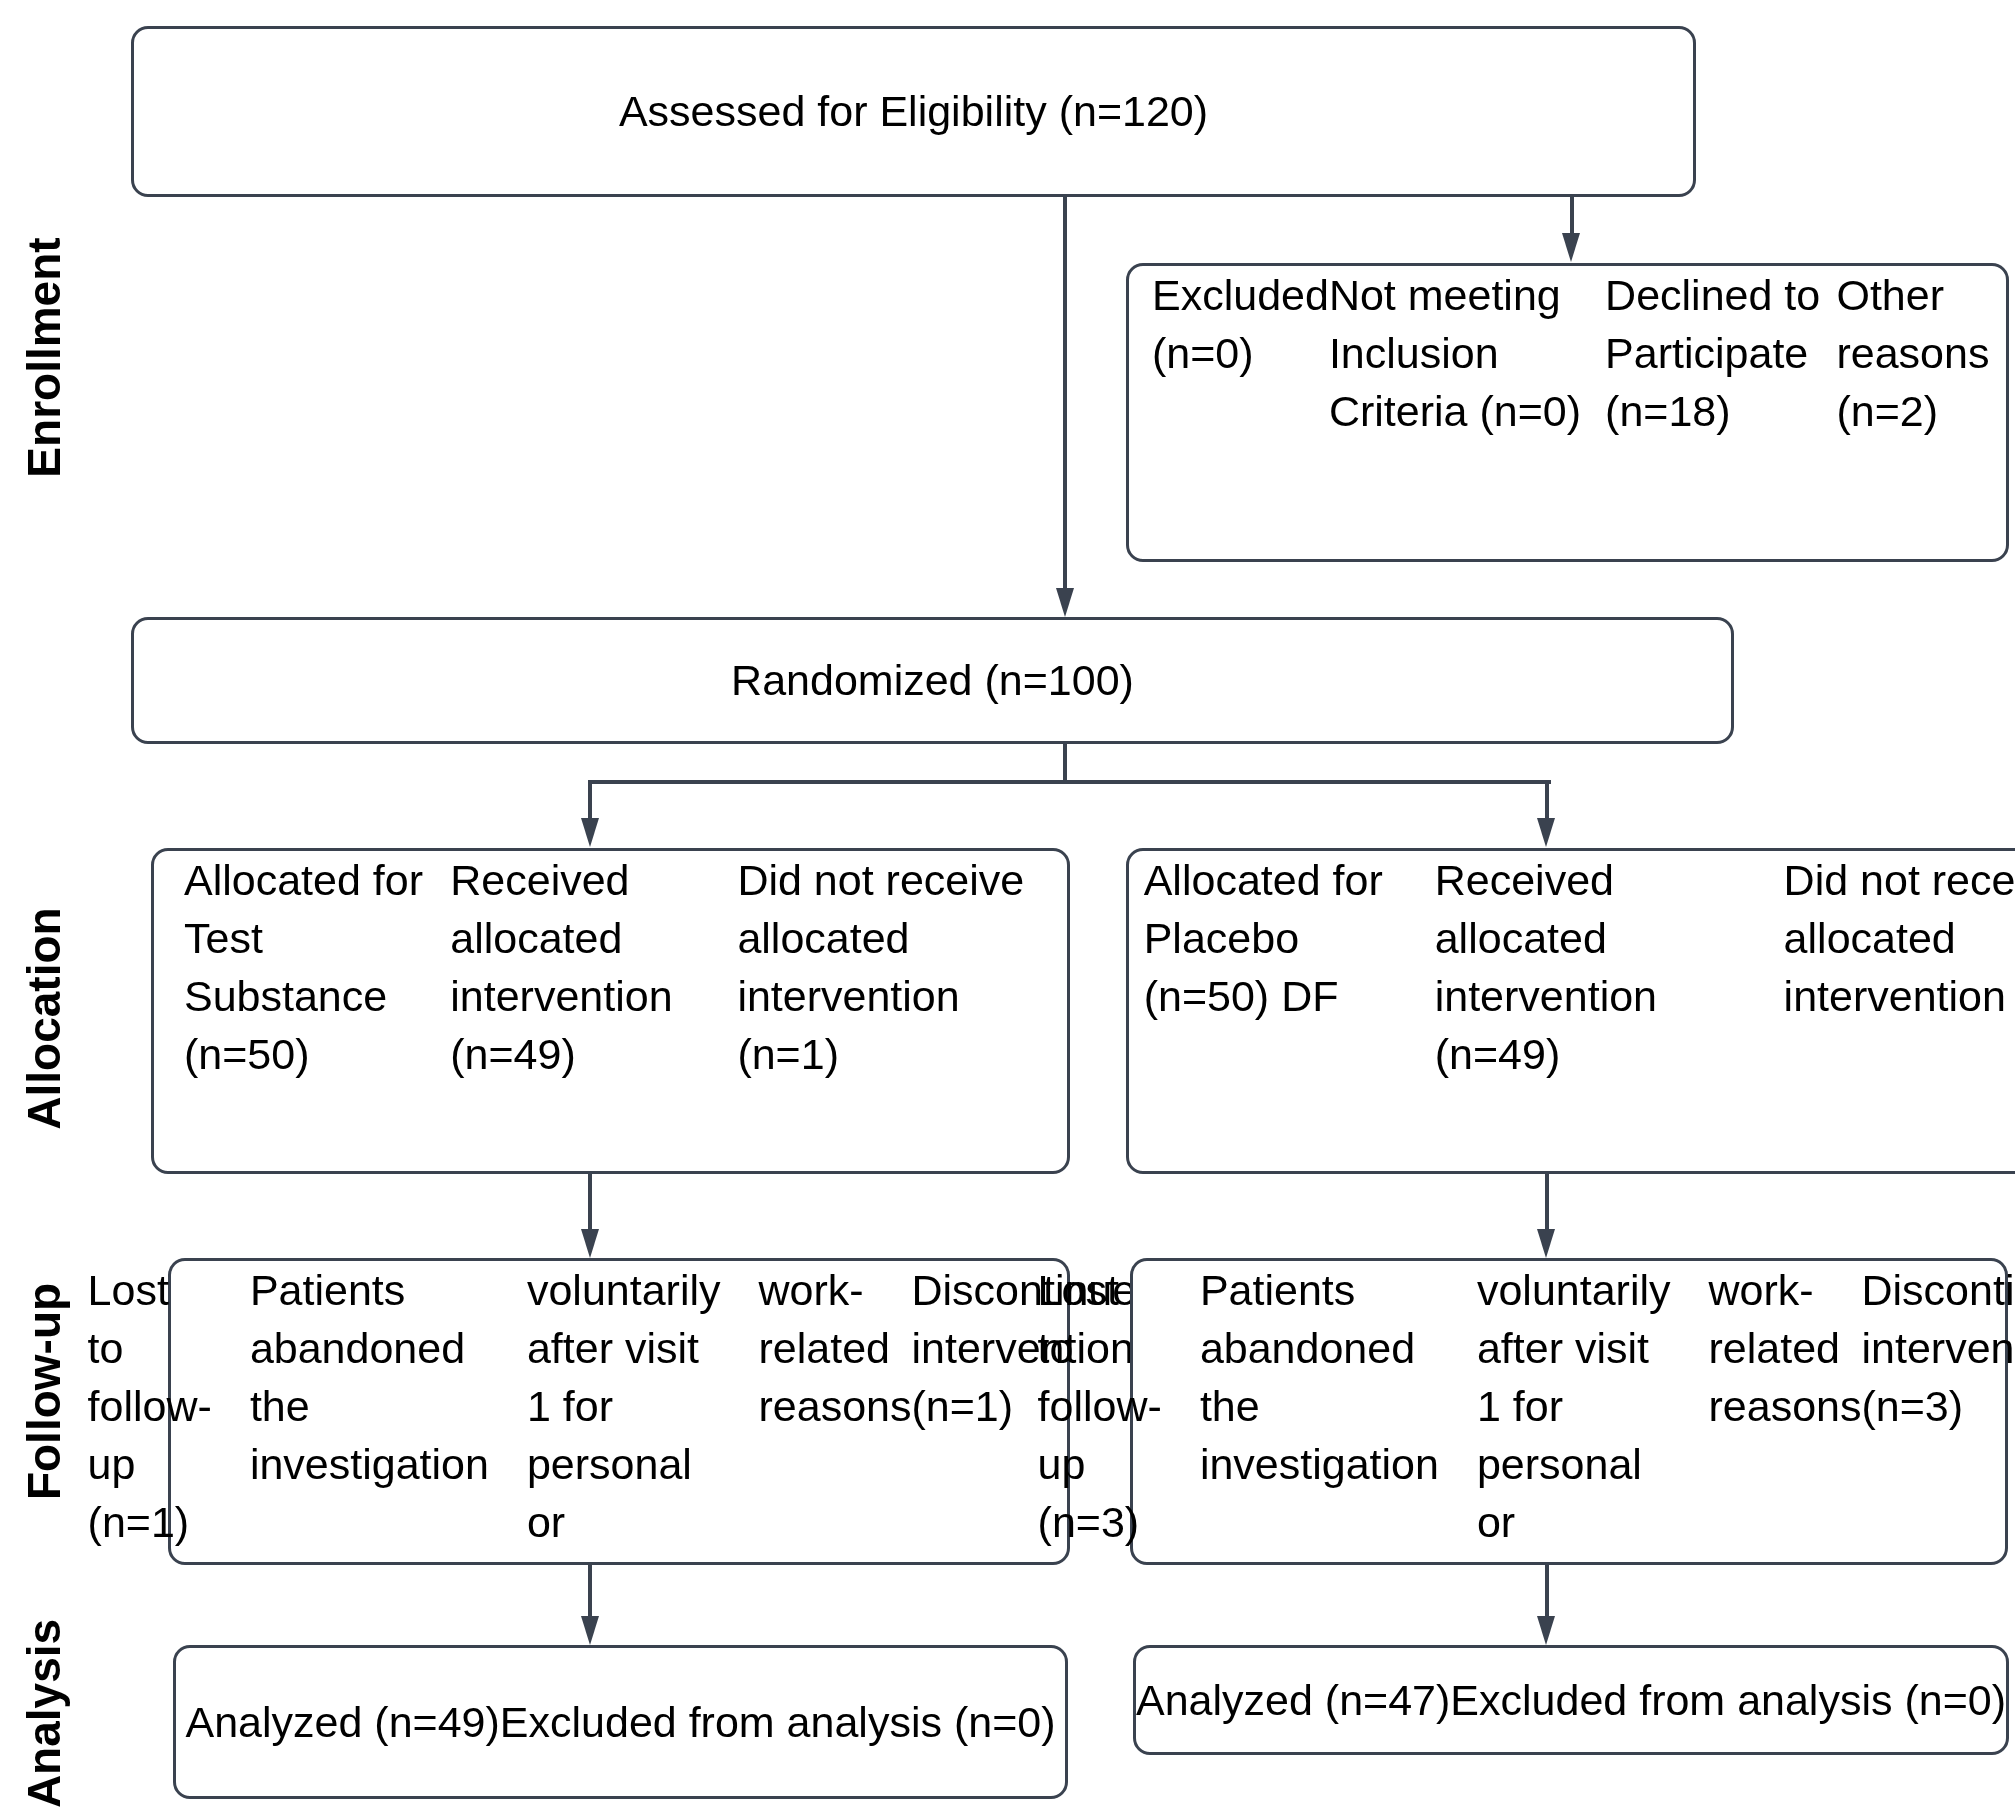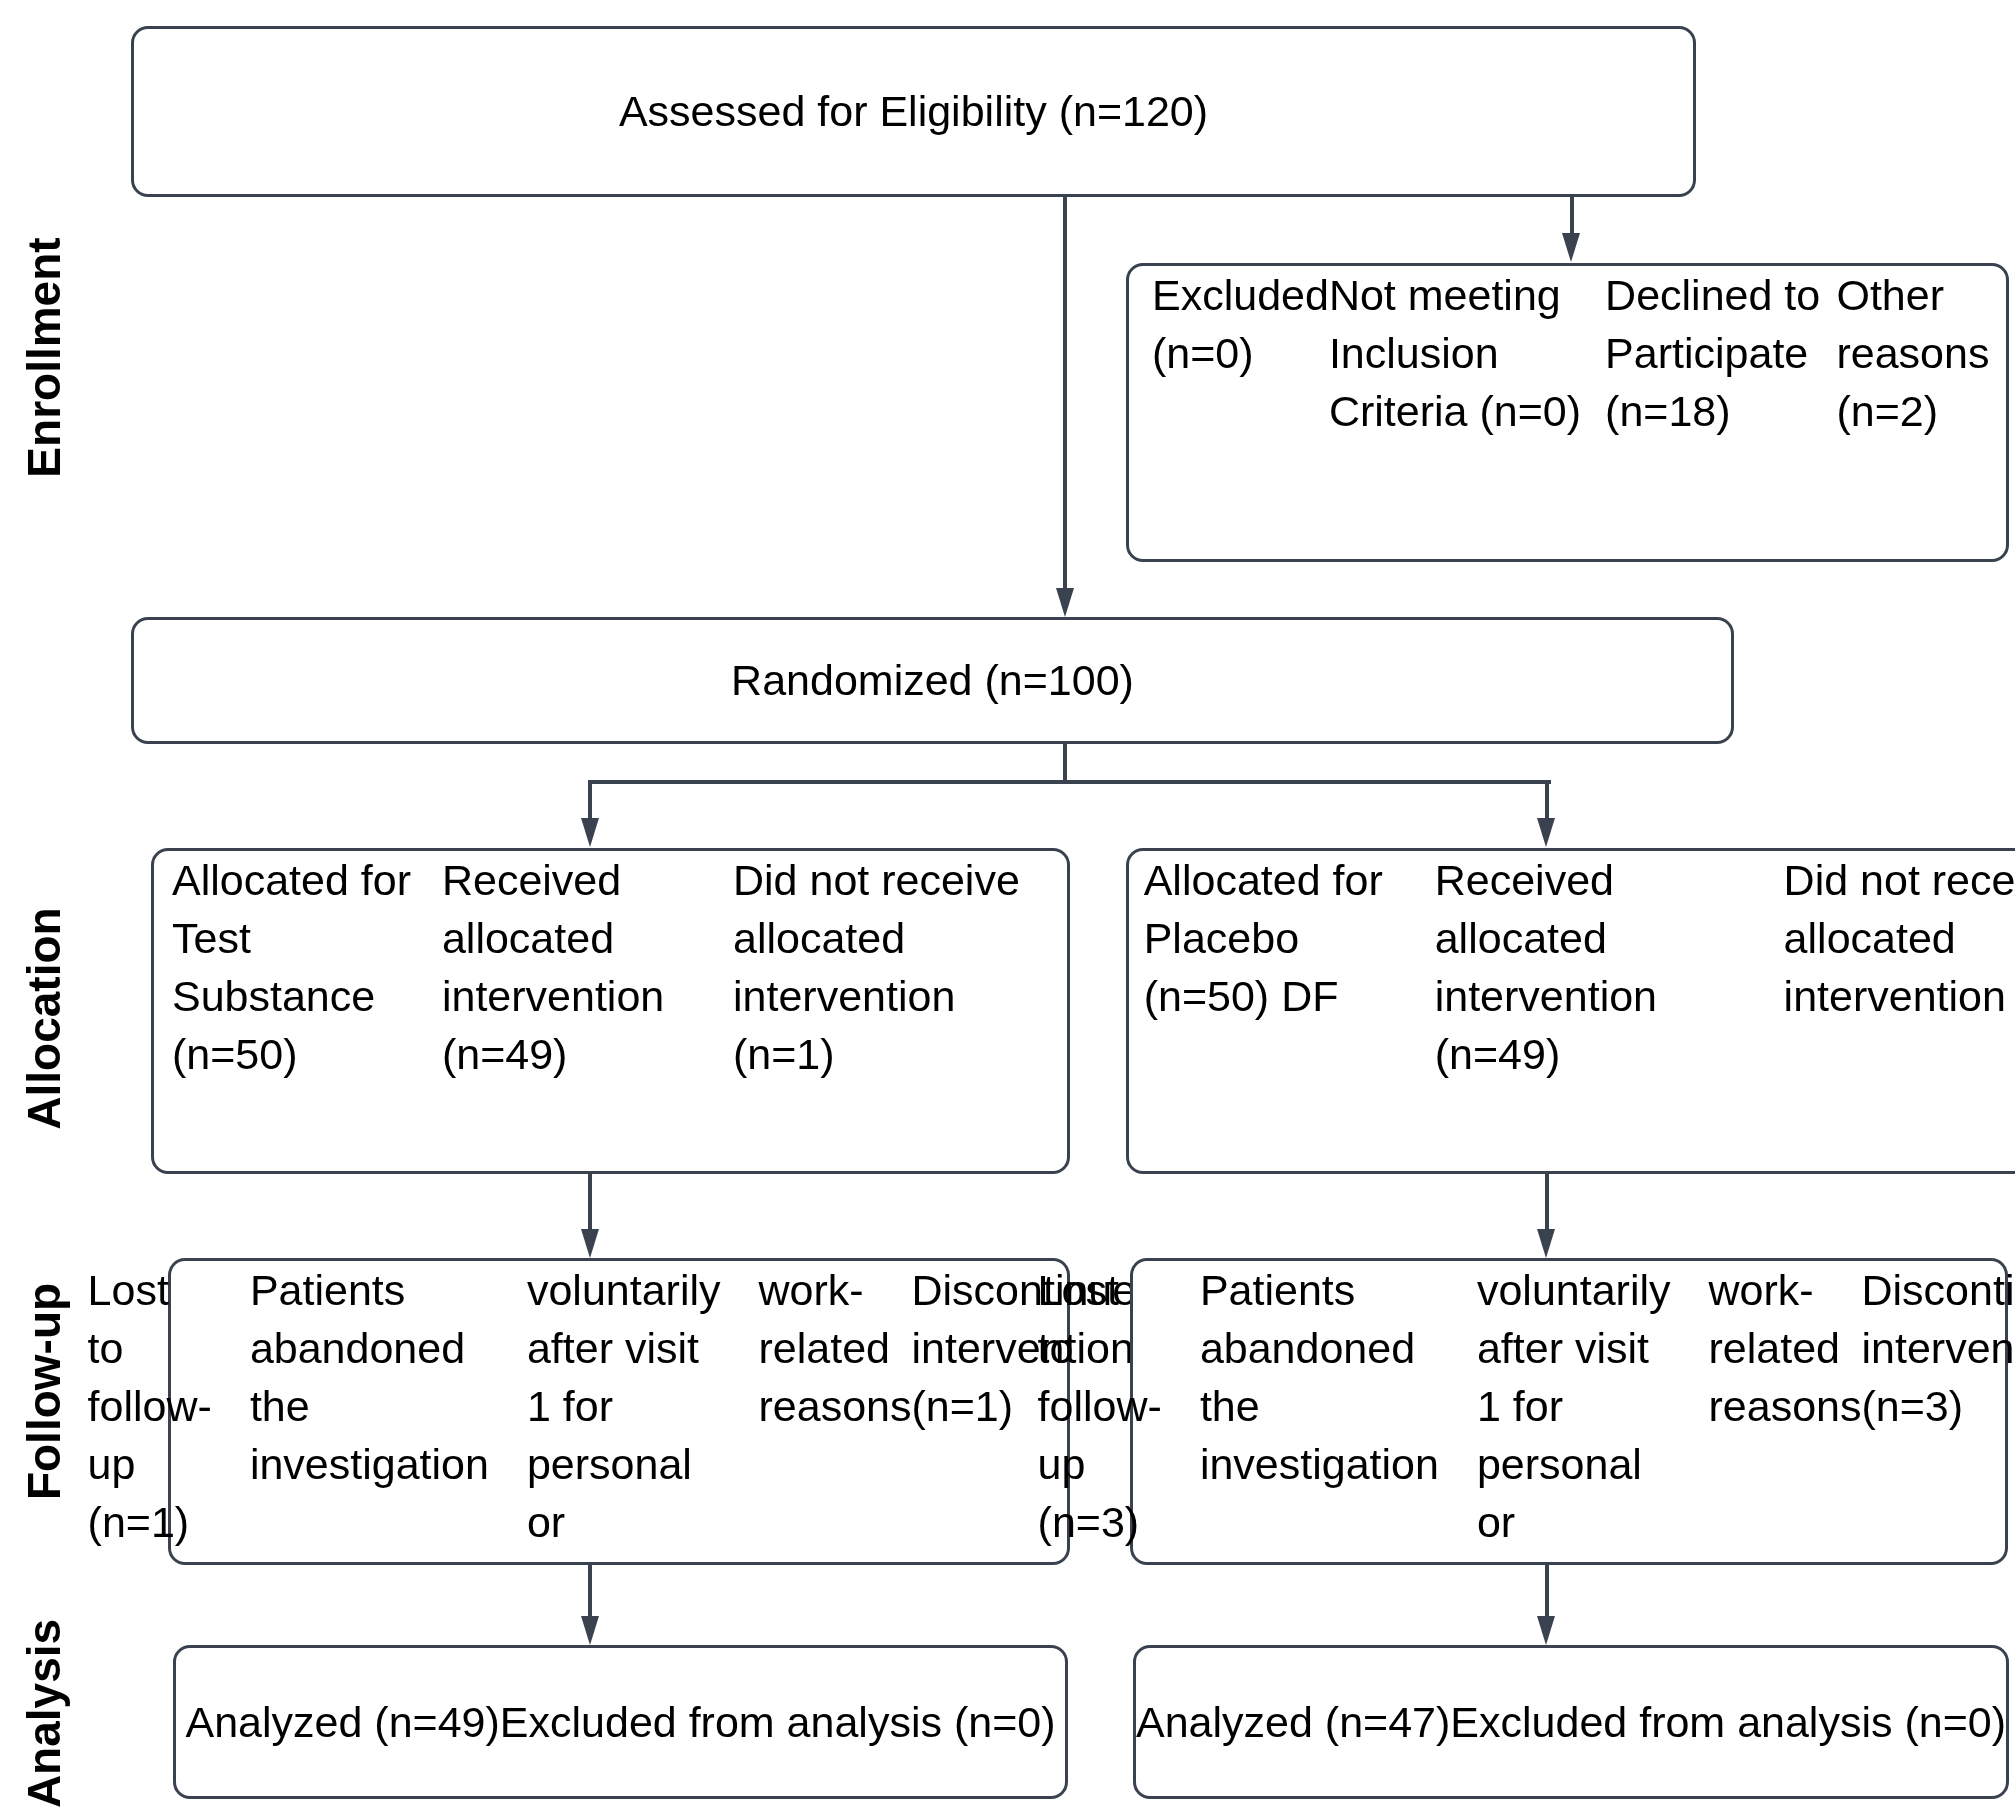--- a/index.html
+++ b/index.html
@@ -71,26 +71,26 @@
     height: 0;
     border-left: 9.8px solid transparent;
     border-right: 9.8px solid transparent;
     border-top: 29px solid var(--line-color);
   }
 
   
   #box-assessed       { left: 131px;  top: 26px;   width: 1565px; height: 171px; }
   #box-excluded       { left: 1106px; top: 263px;  width: 883px; height: 299px; padding-left: 23px; padding-right: 12.2px; }
   #box-randomized     { left: 131px;  top: 617px; width: 1603px; height: 127px; }
-  #box-alloc-left     { left: 131px;  top: 848px; width: 919px; height: 326px; padding-left: 18px; padding-right: 9.8px; }
+  #box-alloc-left     { left: 131px;  top: 848px; width: 919px; height: 326px; padding-left: 30px; padding-right: 9.8px; }
   #box-alloc-right    { left: 1106px; top: 848px; width: 1059px; height: 326px; padding-left: 14.7px; padding-right: 9.8px; }
   #box-followup-left  { left: 148px;  top: 1258px; width: 902px; height: 307px; padding-left: 19.5px; padding-right: 9.8px; }
   #box-followup-right { left: 1110px; top: 1258px; width: 878px; height: 307px; padding-left: 19.5px; padding-right: 9.8px; }
   #box-analysis-left  { left: 153px;  top: 1645px; width: 895px; height: 154px; }
-  #box-analysis-right { left: 1113px; top: 1645px; width: 876px; height: 154px; }
+  #box-analysis-right { left: 1113px; top: 1645px; width: 876px; height: 110px; }
 
   
   #label-enrollment { left: -139px; top: 327px; }
   #label-allocation { left: -139px; top: 988px; }
   #label-followup   { left: -139px; top: 1361px; }
   #label-analysis   { left: -139px; top: 1683px; }
 
   
   #line-assessed-randomized  { left: 1063px; top: 195px;  width: 4.3px;    height: 393px; }
   #arrow-randomized          { left: 1056px; top: 588px; }

